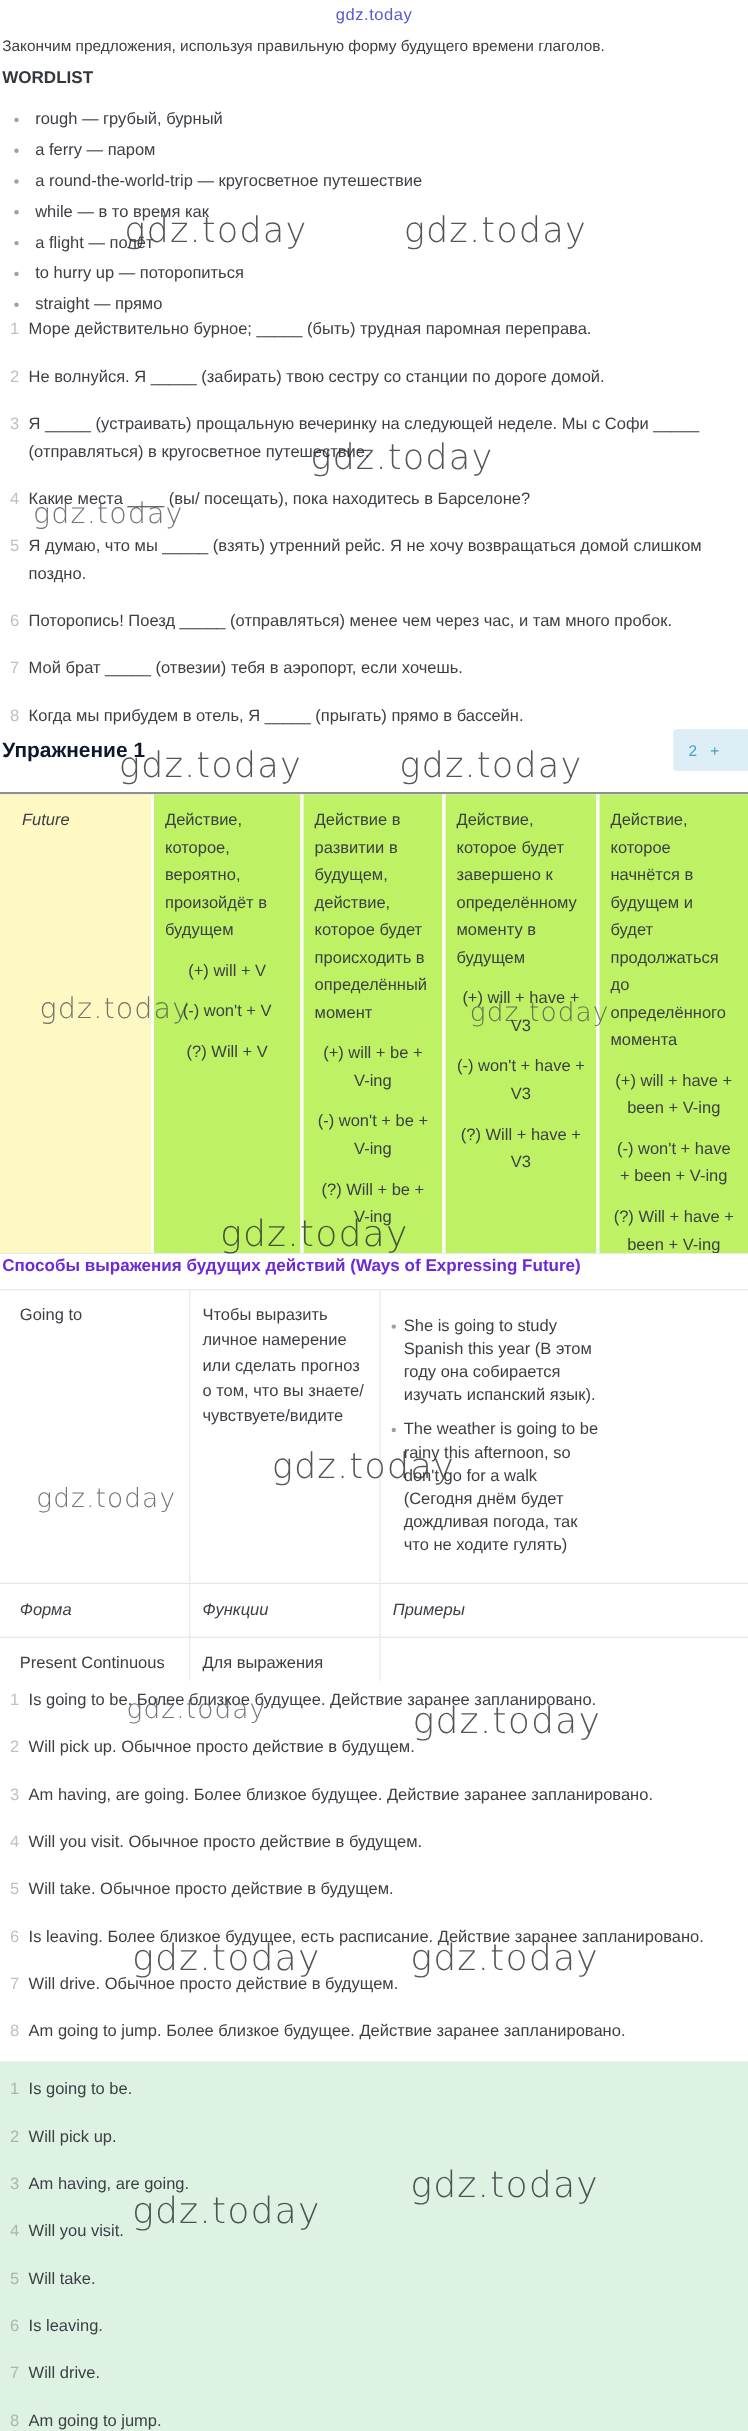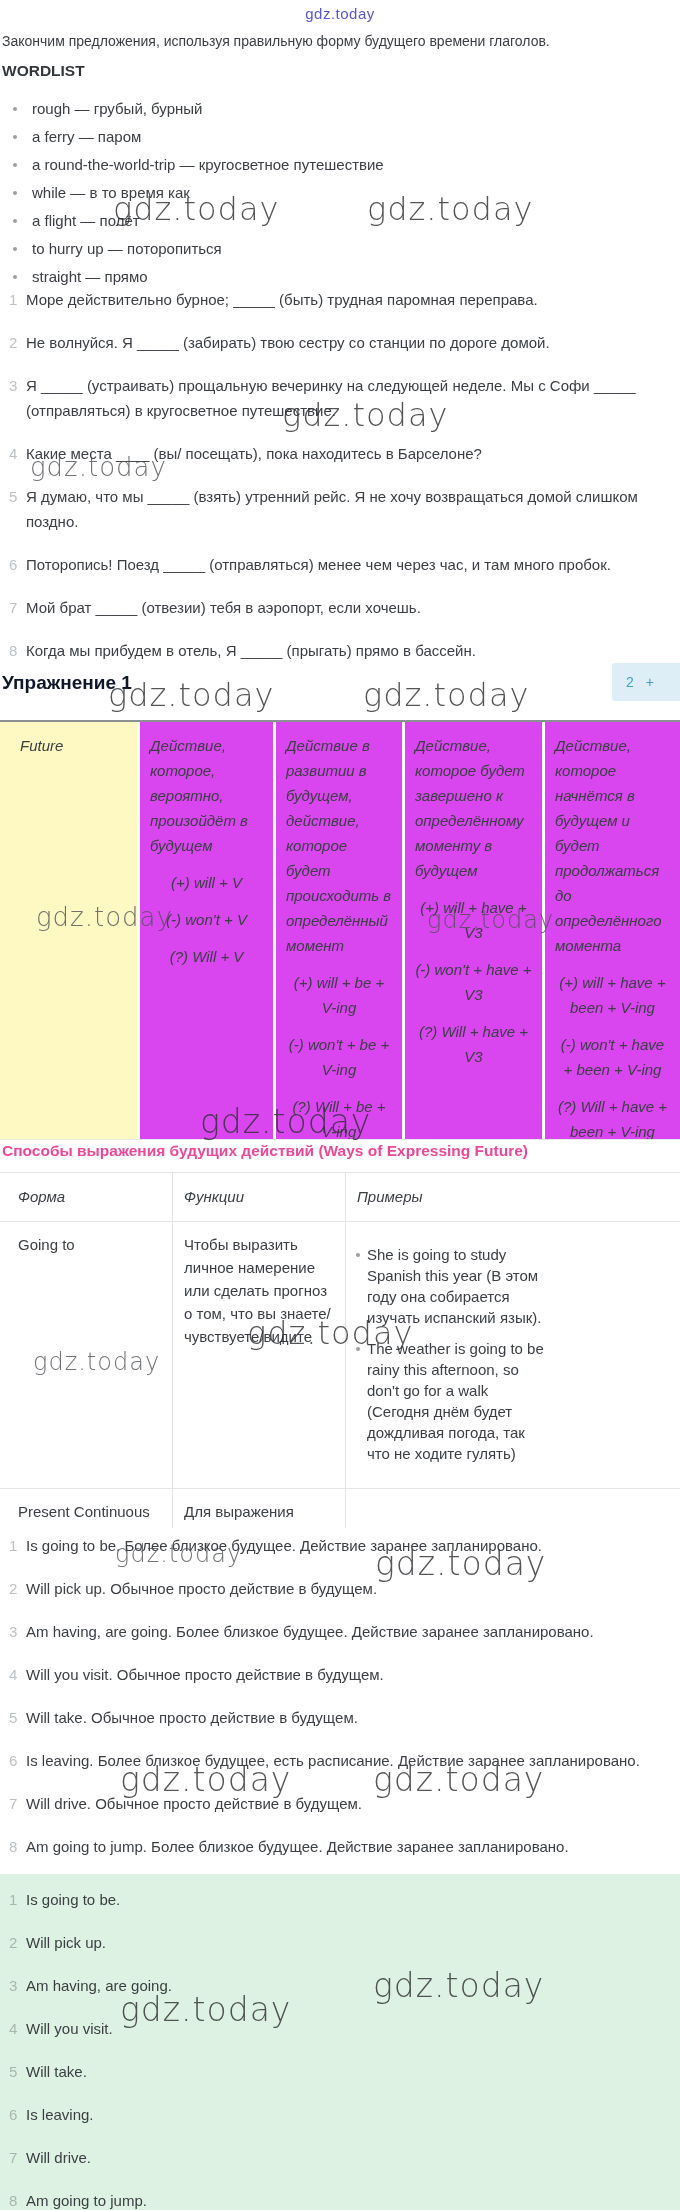--- a/index.html
+++ b/index.html
@@ -30,27 +30,27 @@
 
   .section-heading { position:absolute; top:672px; left:2px; font-size:19px; font-weight:bold; color:#0f172a; }
   .badge { position:absolute; top:663px; left:612px; width:80px; height:38px; border-radius:3px;
            background:#ddeef6; color:#45a0c5; font-size:14px; line-height:38px; padding-left:14px;
            letter-spacing:4px; }
 
   
   .ftable { position:absolute; top:720px; left:0; width:680px; height:420px; overflow:hidden;
             display:grid; grid-template-columns:137px 136px 129px 140px 138px;
             border-top:2px solid #8b9094; border-bottom:1px solid #e7e9ea; }
-  .fcell { padding:11px 10px 14px 10px; line-height:25px; overflow-wrap:break-word; background:#d946ef;font-style:italic; }
+  .fcell { padding:11px 10px 14px 10px; line-height:25px; overflow-wrap:break-word; background:#bef264; }
   .fcell + .fcell { border-left:3px solid #fff; }
   .fcell.first { background:#fef9c3; font-style:italic; padding-left:20px; border-left:none; }
   .fcell .form { margin-top:12px;text-align:center; }
 
   .ways-heading { position:absolute; top:1142px; left:2px; right:2px; font-weight:bold;
-                  font-size:15.5px; color:#ec4899; }
+                  font-size:15.5px; color:#6d28d9; }
 
   
   .wtable { position:absolute; top:1172px; left:0; width:680px; height:356px; overflow:hidden;
             border-top:1px solid #e3e5e7; }
   .wrow { display:grid; grid-template-columns:172px 173px 335px; border-bottom:1px solid #e3e5e7; }
   .wcell { padding:11px 10px 14px 18px; line-height:23px; }
   .wcell + .wcell { border-left:1px solid #e3e5e7; padding-left:11px; }
   .wrow.hdr .wcell { font-style:italic; padding-top:12px; padding-bottom:13px; }
   .wcell.examples { padding-left:7px; }
   ul.ex-list { list-style:none; margin-top:11px; width:196px; }
@@ -149,34 +149,34 @@
       <div class="desc">Действие, которое начнётся в будущем и будет продолжаться до определённого момента</div>
       <div class="form">(+) will + have + been + V-ing</div>
       <div class="form">(-) won't + have + been + V-ing</div>
       <div class="form">(?) Will + have + been + V-ing</div>
     </div>
   </div>
 
   <div class="ways-heading">Способы выражения будущих действий (Ways of Expressing Future)</div>
 
   <div class="wtable">
-    <div class="wrow hdr">
-      <div class="wcell">Форма</div>
-      <div class="wcell">Функции</div>
-      <div class="wcell">Примеры</div>
-    </div>
     <div class="wrow">
       <div class="wcell">Going to</div>
       <div class="wcell">Чтобы выразить личное намерение или сделать прогноз о том, что вы знаете/чувствуете/видите</div>
       <div class="wcell examples">
         <ul class="ex-list">
           <li>She is going to study Spanish this year (В этом году она собирается изучать испанский язык).</li>
           <li>The weather is going to be rainy this afternoon, so don't go for a walk (Сегодня днём будет дождливая погода, так что не ходите гулять)</li>
         </ul>
       </div>
+    </div>
+    <div class="wrow hdr">
+      <div class="wcell">Форма</div>
+      <div class="wcell">Функции</div>
+      <div class="wcell">Примеры</div>
     </div>
     <div class="wrow clipped">
       <div class="wcell">Present Continuous</div>
       <div class="wcell">Для выражения</div>
       <div class="wcell examples">
         <span class="frag">…</span>
       </div>
     </div>
   </div>
 

